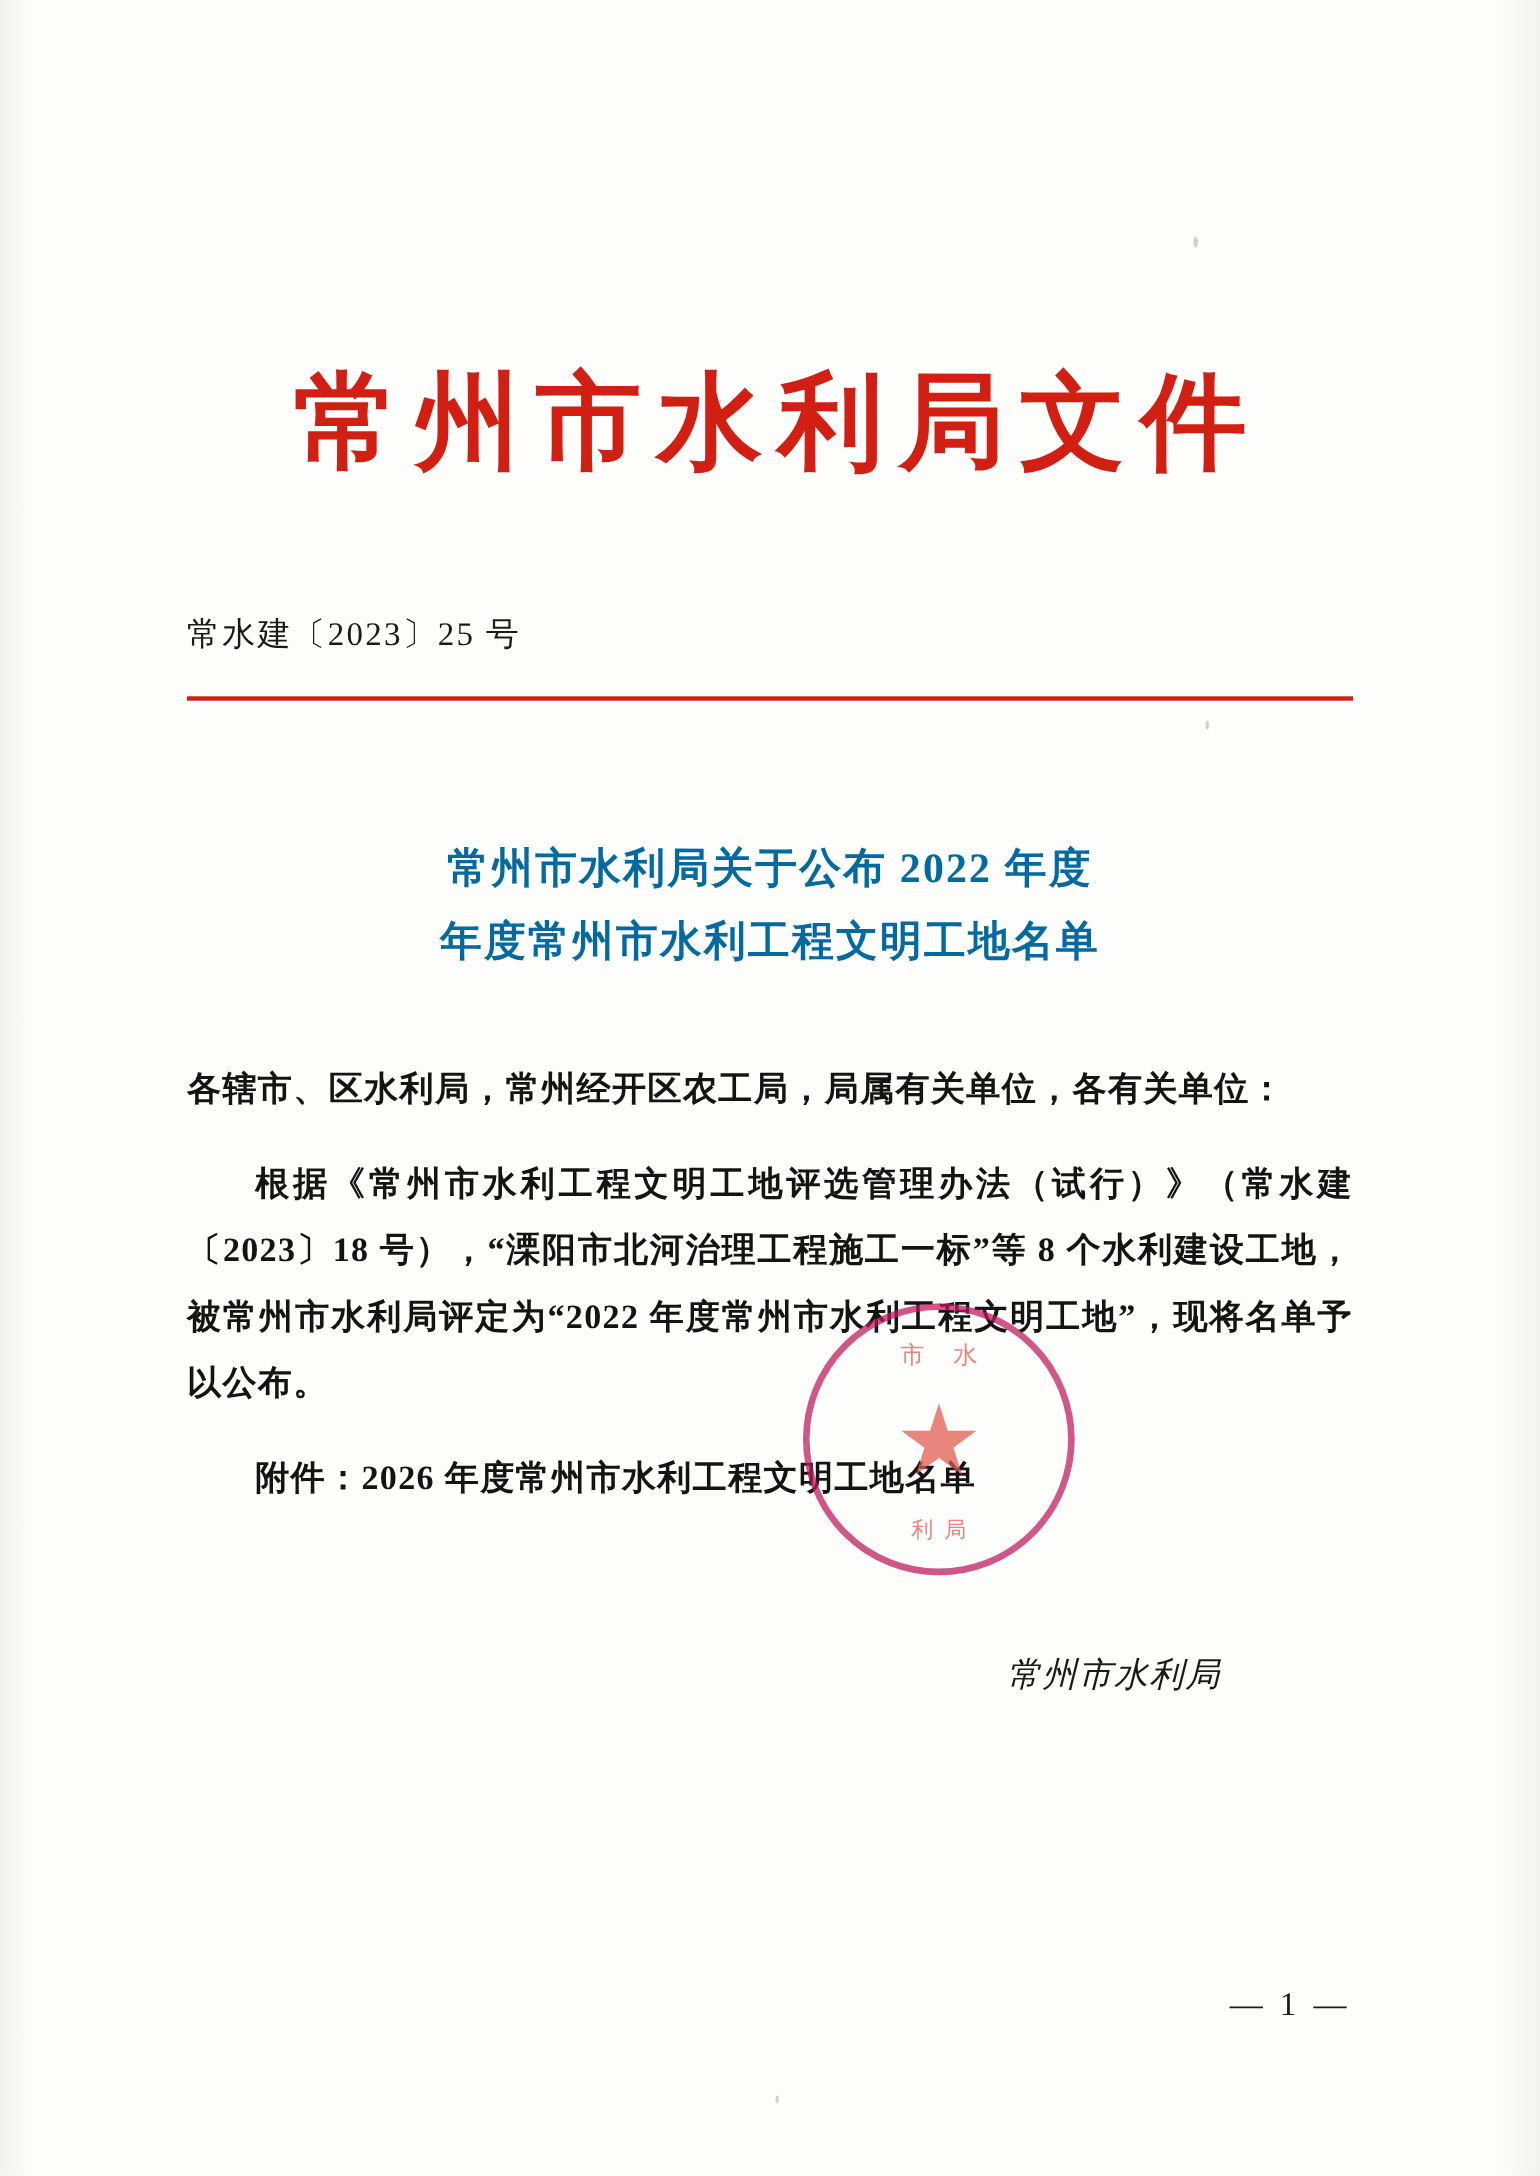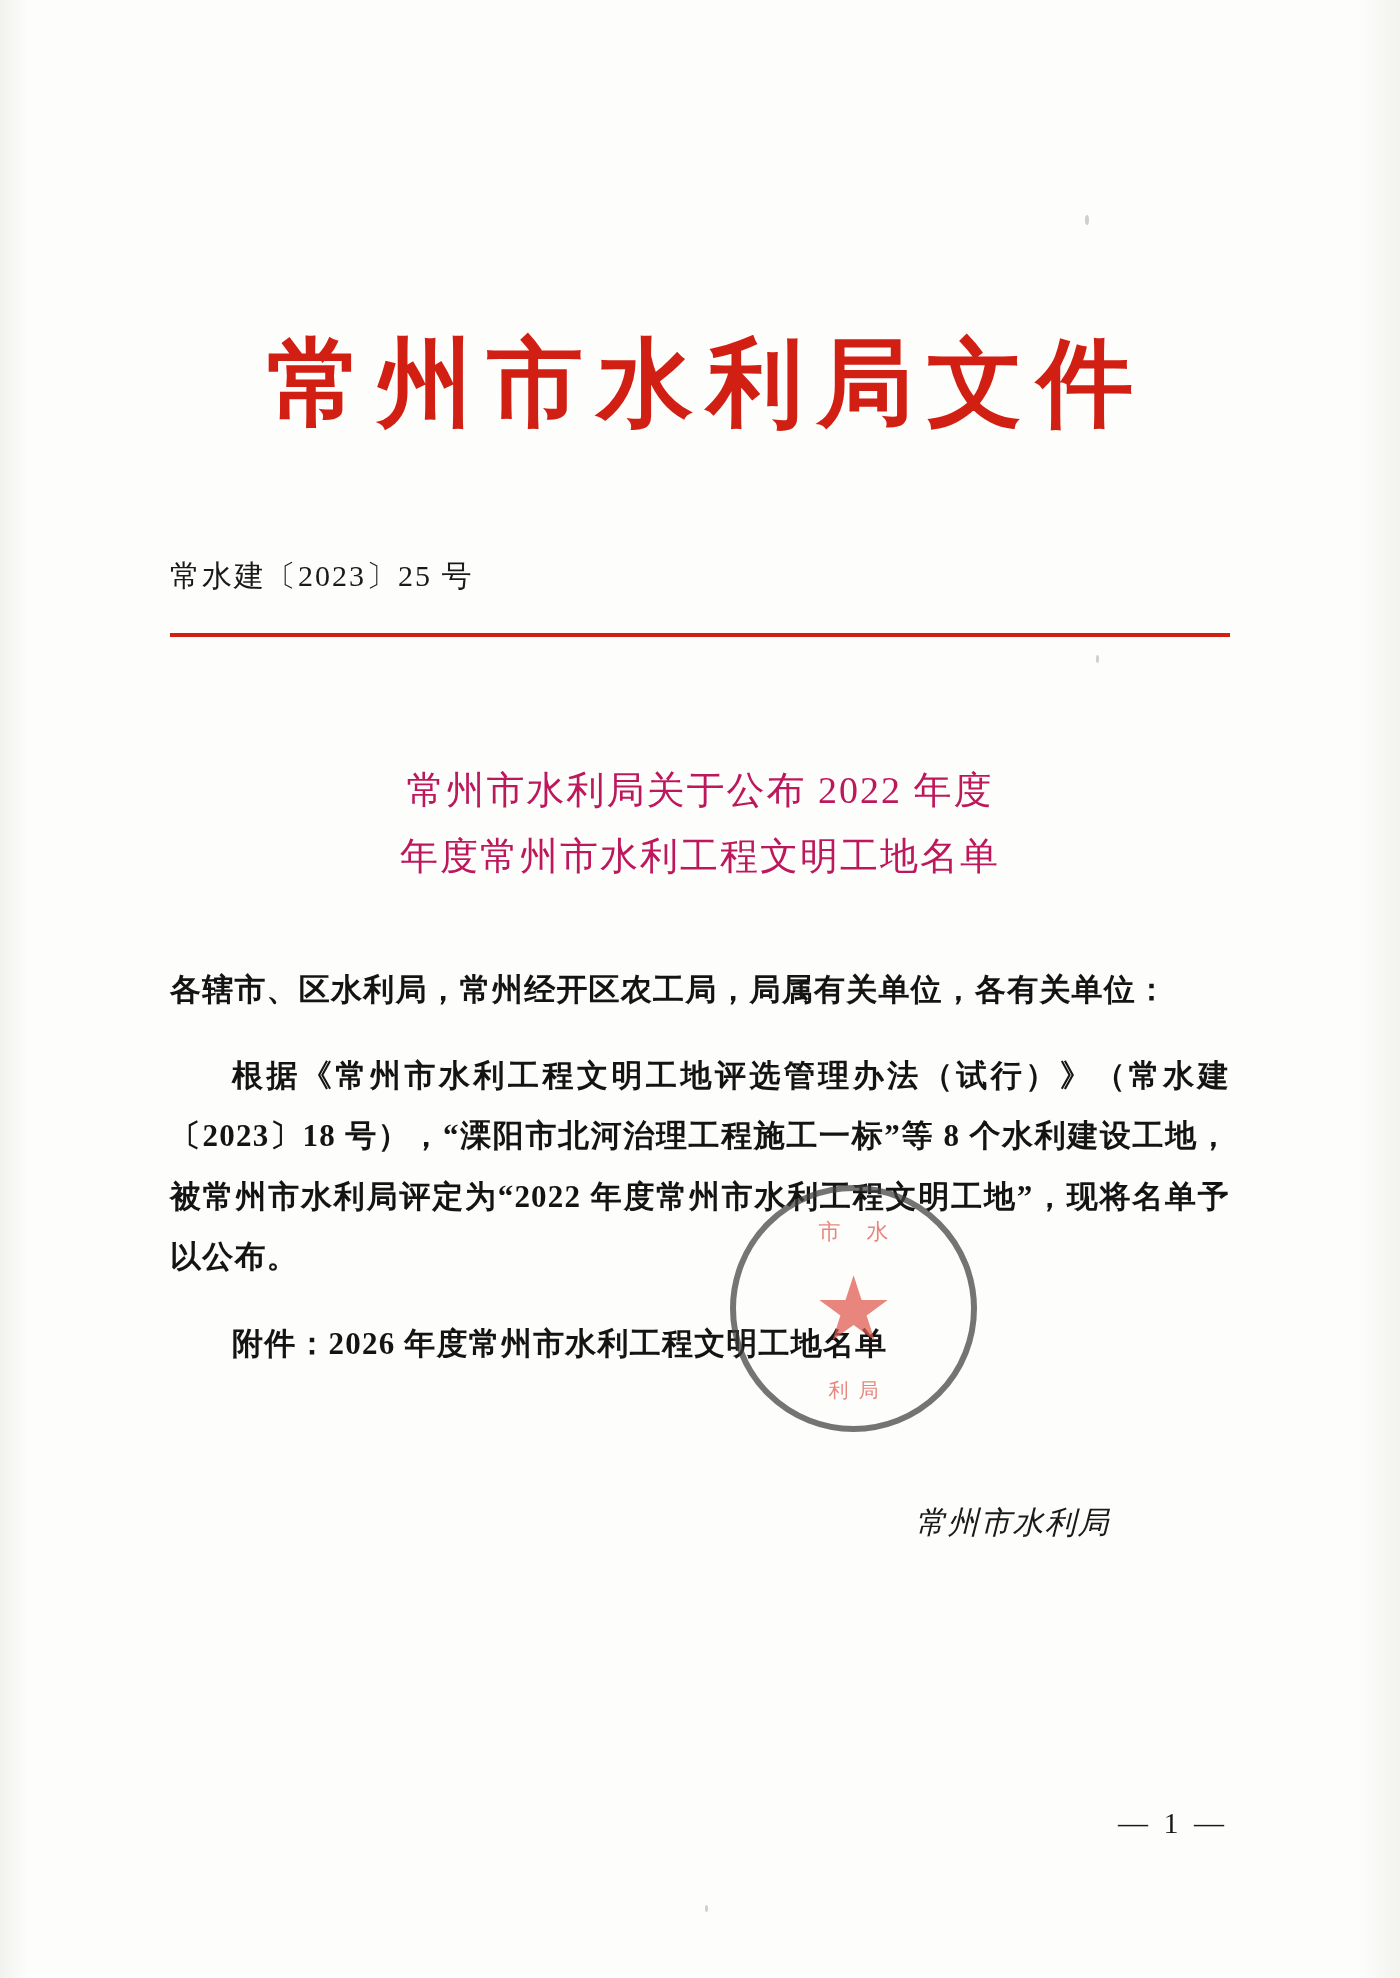--- a/index.html
+++ b/index.html
@@ -73,25 +73,25 @@
   .red-rule {
     margin-top: 36px;
     height: 4px;
     background: #d21f14;
     width: 1060px;
   }
 
   .title-block {
     margin-top: 120px;
     text-align: center;
-    font-weight: 400;
+    font-weight: 700;
     font-size: 38px;
     line-height: 1.75;
     letter-spacing: 2px;
-    color: #be185d;
+    color: #0369a1;
   }
 
   .body-block {
     margin-top: 70px;
     font-size: 31px;
     line-height: 1.95;
     letter-spacing: 1.2px;
     text-align: justify;
     color: #141414;
     font-weight: bold;
@@ -118,21 +118,21 @@
     font-style: italic;
   }
 
   
   .seal {
     position: absolute;
     left: 560px;
     top: 1185px;
     width: 235px;
     height: 235px;
-    border: 6px solid #404040;
+    border: 6px solid #be185d;
     border-radius: 50%;
     opacity: 0.72;
     z-index: 2;
     pointer-events: none;
   }
   .seal .star {
     position: absolute;
     left: 50%;
     top: 50%;
     transform: translate(-50%, -50%);

